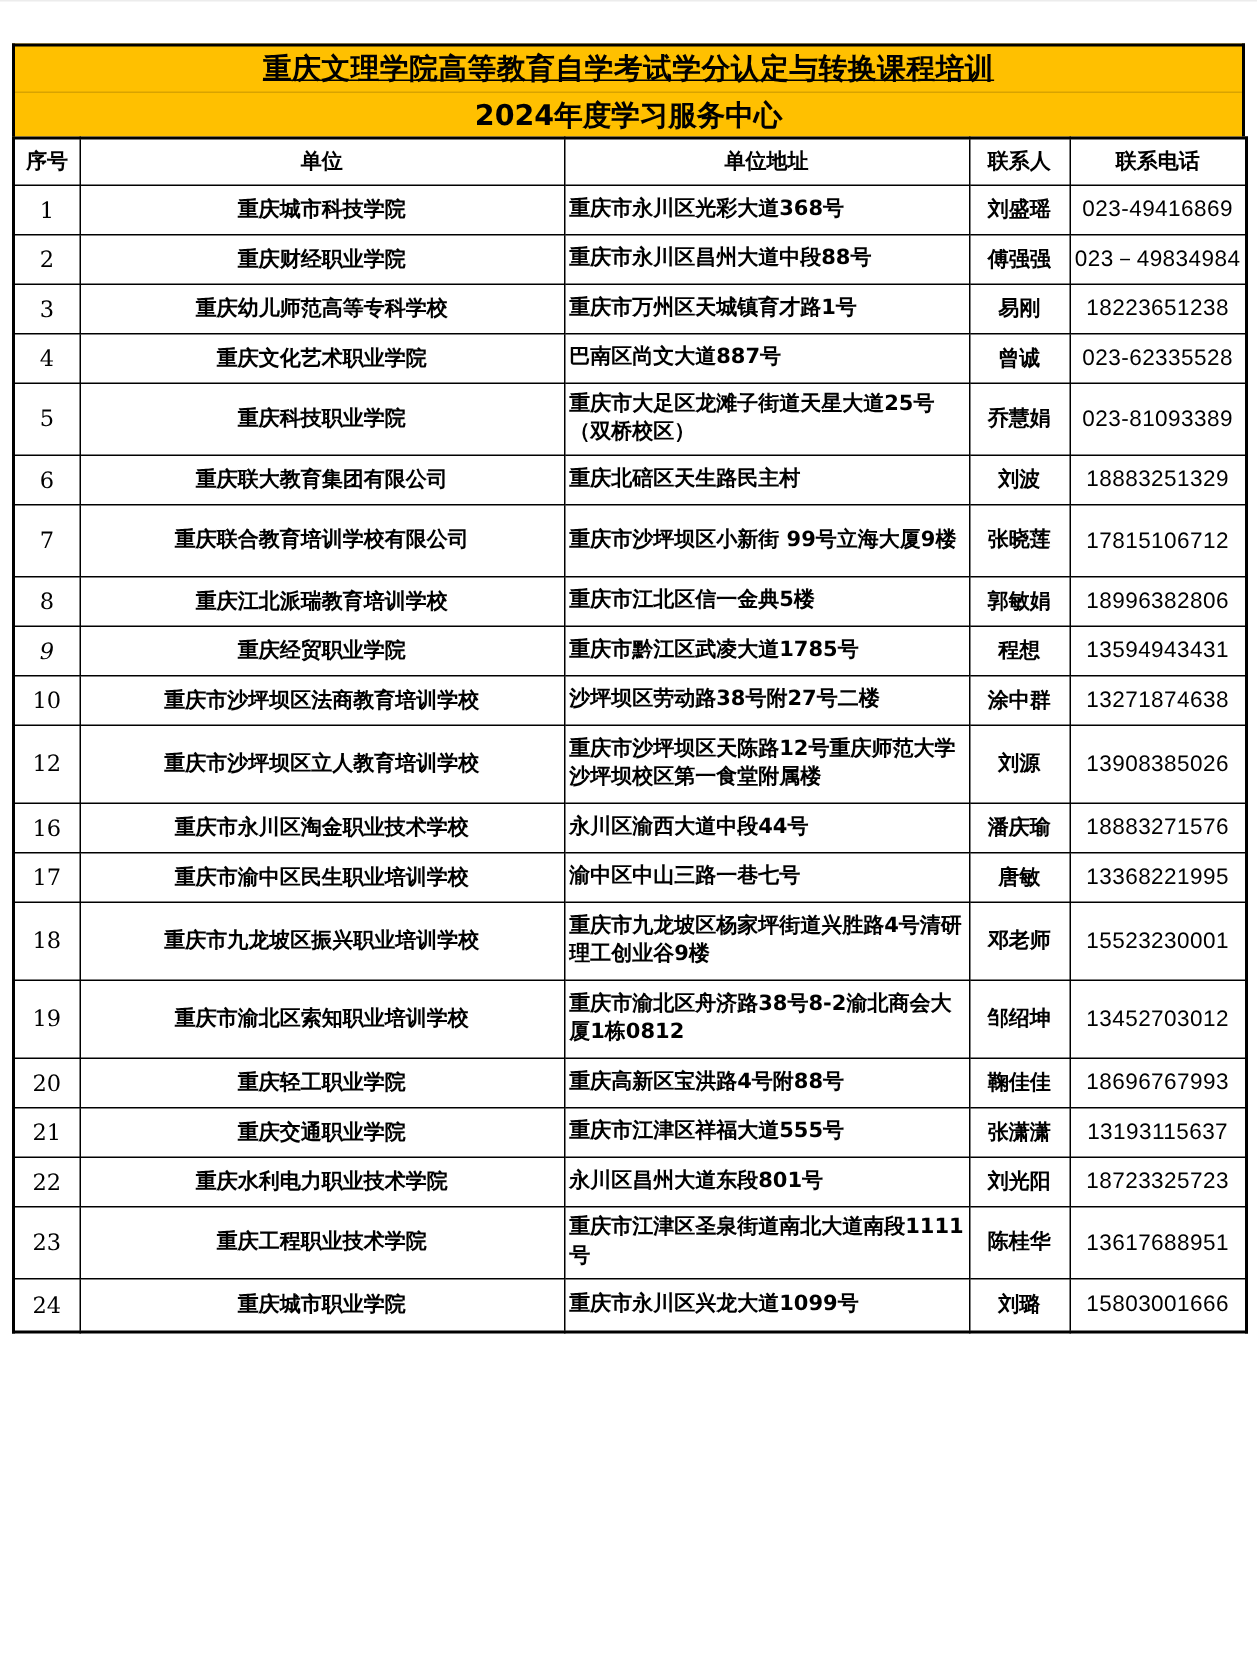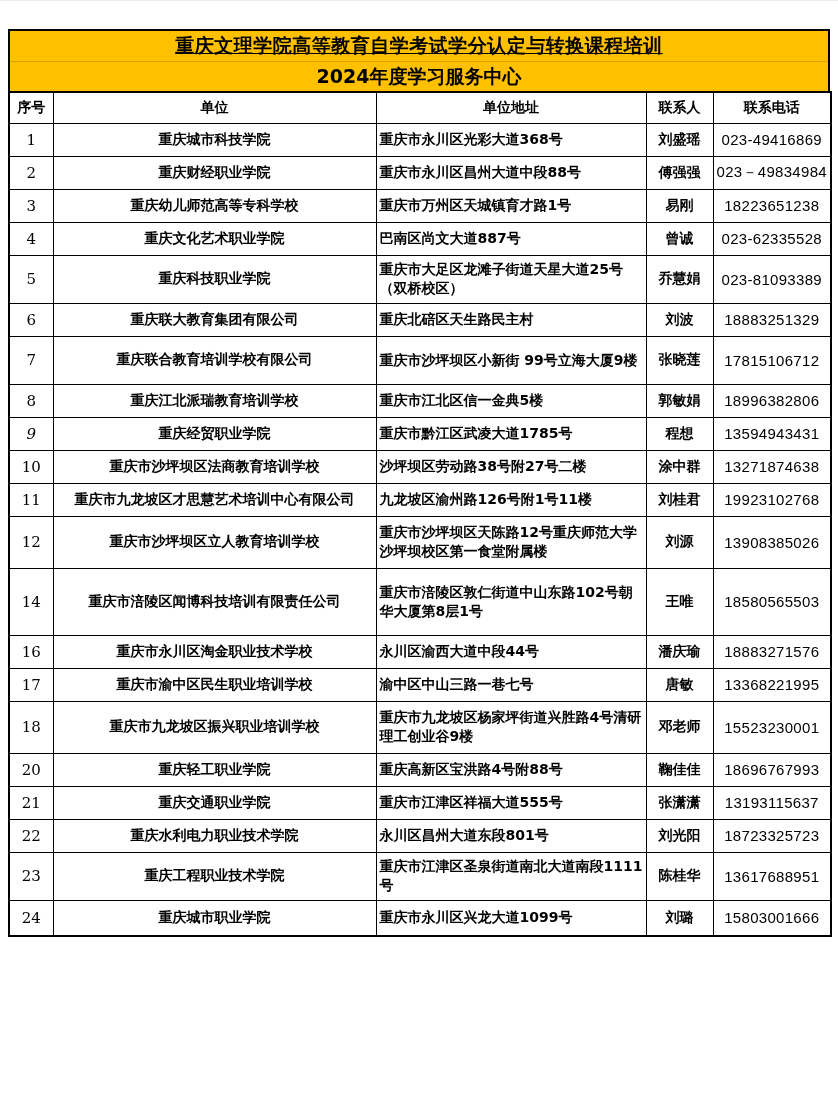--- a/index.html
+++ b/index.html
@@ -171,41 +171,27 @@
     <td class="c-contact">程想</td>
     <td class="c-phone">13594943431</td>
   </tr>
         <tr style="height: 33px;">
     <td class="c-seq">10</td>
     <td class="c-unit">重庆市沙坪坝区法商教育培训学校</td>
     <td class="c-address">沙坪坝区劳动路38号附27号二楼</td>
     <td class="c-contact">涂中群</td>
     <td class="c-phone">13271874638</td>
   </tr>
-        <tr style="height: 33px;">
-    <td class="c-seq">11</td>
-    <td class="c-unit">重庆市九龙坡区才思慧艺术培训中心有限公司</td>
-    <td class="c-address">九龙坡区渝州路126号附1号11楼</td>
-    <td class="c-contact">刘桂君</td>
-    <td class="c-phone">19923102768</td>
-  </tr>
         <tr style="height: 52px;">
     <td class="c-seq">12</td>
     <td class="c-unit">重庆市沙坪坝区立人教育培训学校</td>
     <td class="c-address">重庆市沙坪坝区天陈路12号重庆师范大学沙坪坝校区第一食堂附属楼</td>
     <td class="c-contact">刘源</td>
     <td class="c-phone">13908385026</td>
   </tr>
-        <tr style="height: 67px;">
-    <td class="c-seq">14</td>
-    <td class="c-unit">重庆市涪陵区闻博科技培训有限责任公司</td>
-    <td class="c-address">重庆市涪陵区敦仁街道中山东路102号朝华大厦第8层1号</td>
-    <td class="c-contact">王唯</td>
-    <td class="c-phone">18580565503</td>
-  </tr>
         <tr style="height: 33px;">
     <td class="c-seq">16</td>
     <td class="c-unit">重庆市永川区淘金职业技术学校</td>
     <td class="c-address">永川区渝西大道中段44号</td>
     <td class="c-contact">潘庆瑜</td>
     <td class="c-phone">18883271576</td>
   </tr>
         <tr style="height: 33px;">
     <td class="c-seq">17</td>
     <td class="c-unit">重庆市渝中区民生职业培训学校</td>
@@ -213,20 +199,27 @@
     <td class="c-contact">唐敏</td>
     <td class="c-phone">13368221995</td>
   </tr>
         <tr style="height: 52px;">
     <td class="c-seq">18</td>
     <td class="c-unit">重庆市九龙坡区振兴职业培训学校</td>
     <td class="c-address">重庆市九龙坡区杨家坪街道兴胜路4号清研理工创业谷9楼</td>
     <td class="c-contact">邓老师</td>
     <td class="c-phone">15523230001</td>
   </tr>
+        <tr style="height: 52px;">
+    <td class="c-seq">19</td>
+    <td class="c-unit">重庆市渝北区索知职业培训学校</td>
+    <td class="c-address">重庆市渝北区舟济路38号8-2渝北商会大厦1栋0812</td>
+    <td class="c-contact">邹绍坤</td>
+    <td class="c-phone">13452703012</td>
+  </tr>
         <tr style="height: 33px;">
     <td class="c-seq">20</td>
     <td class="c-unit">重庆轻工职业学院</td>
     <td class="c-address">重庆高新区宝洪路4号附88号</td>
     <td class="c-contact">鞠佳佳</td>
     <td class="c-phone">18696767993</td>
   </tr>
         <tr style="height: 33px;">
     <td class="c-seq">21</td>
     <td class="c-unit">重庆交通职业学院</td>

